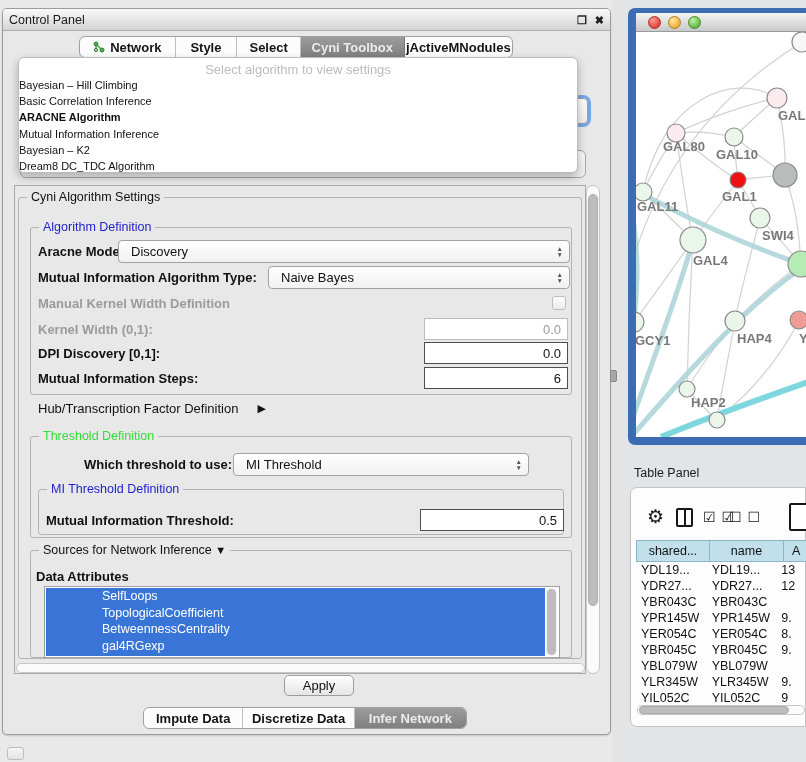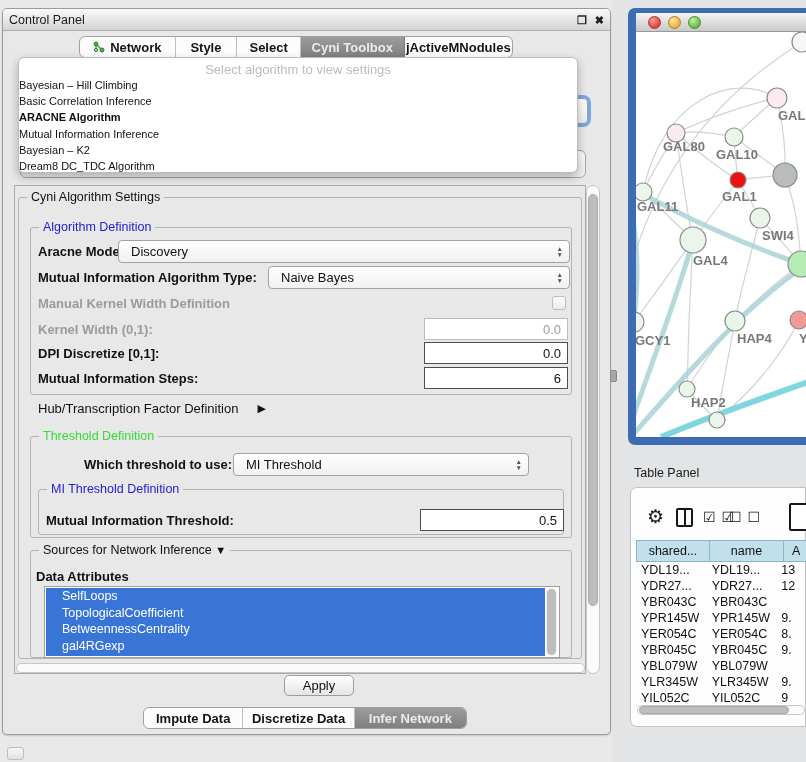--- a/index.html
+++ b/index.html
@@ -44,21 +44,21 @@
              color:#555; font-size:6.5px; line-height:5.5px; }
   .field { position:absolute; background:#fff; border:1px solid #4e4e4e; display:flex; align-items:center;
            justify-content:flex-end; padding:0 6px; font-size:13px; }
   .field.disabled { border:1px solid #bdbdbd; color:#9b9b9b; }
   .checkbox { position:absolute; width:14px; height:14px; border:1px solid #bdbdbd; border-radius:3px;
               background:linear-gradient(#fdfdfd,#ececec); }
   .tri { font-size:11px; color:#111; }
 
   #attr-list { left:44px; top:586px; width:516px; height:72px; background:#fff; border:1px solid #9f9f9f; }
   #attr-sel { position:absolute; left:1px; top:1px; right:14px; bottom:1px; background:#3875d7; }
-  .attr-item { height:16.5px; line-height:16.5px; color:#fff; font-size:12.5px; padding-left:16px; white-space:nowrap; }
+  .attr-item { height:16.5px; line-height:16.5px; color:#fff; font-size:12.5px; padding-left:16px; white-space:nowrap;margin-left:40px; }
   .sb-track { position:absolute; background:#fbfbfb; border:1px solid #c7c7c7; border-radius:7px; }
   .sb-thumb { position:absolute; background:#bdbdbd; border:1px solid #aaaaaa; border-radius:6px; }
   #list-sb { position:absolute; right:2px; top:1px; width:11px; bottom:1px; background:#f2f2f2; border-radius:5px; }
   #list-sb-thumb { position:absolute; left:1px; right:1px; top:1px; bottom:1px; background:#bdbdbd; border-radius:5px; }
 
   .btn { position:absolute; background:linear-gradient(#ffffff,#e4e4e4); border:1px solid #9c9c9c;
          border-radius:5px; display:flex; align-items:center; justify-content:center; font-size:13px; }
 
   
   #popup { left:18px; top:57px; width:560px; height:116px; background:#fff; border:1px solid #bdbdbd;
@@ -187,21 +187,21 @@
         <span>▲</span>
         <span>▼</span>
       </span>
   </div>
   <div class="lbl b gray" style="left:38px; top:295px; height:16px;">Manual Kernel Width Definition</div>
   <div class="checkbox" style="left:552px; top:296px;"></div>
   <div class="lbl b gray" style="left:38px; top:318px; height:22px;">Kernel Width (0,1):</div>
   <div class="field disabled" style="left:424px; top:318px; width:144px; height:22px;">
     <span>0.0</span>
   </div>
-  <div class="lbl b" style="left:38px; top:342px; height:22px;">DPI Discretize [0,1]:</div>
+  <div class="lbl b" style="left:38px; top:342px; height:22px;">DPI Discovery [0,1]:</div>
   <div class="field" style="left:424px; top:342px; width:144px; height:22px;">
     <span>0.0</span>
   </div>
   <div class="lbl b" style="left:38px; top:367px; height:22px;">Mutual Information Steps:</div>
   <div class="field" style="left:424px; top:367px; width:144px; height:22px;">
     <span>6</span>
   </div>
 
   <div class="lbl" style="left:38px; top:399px; height:18px; gap:19px;">
     <span>Hub/Transcription Factor Definition</span>

